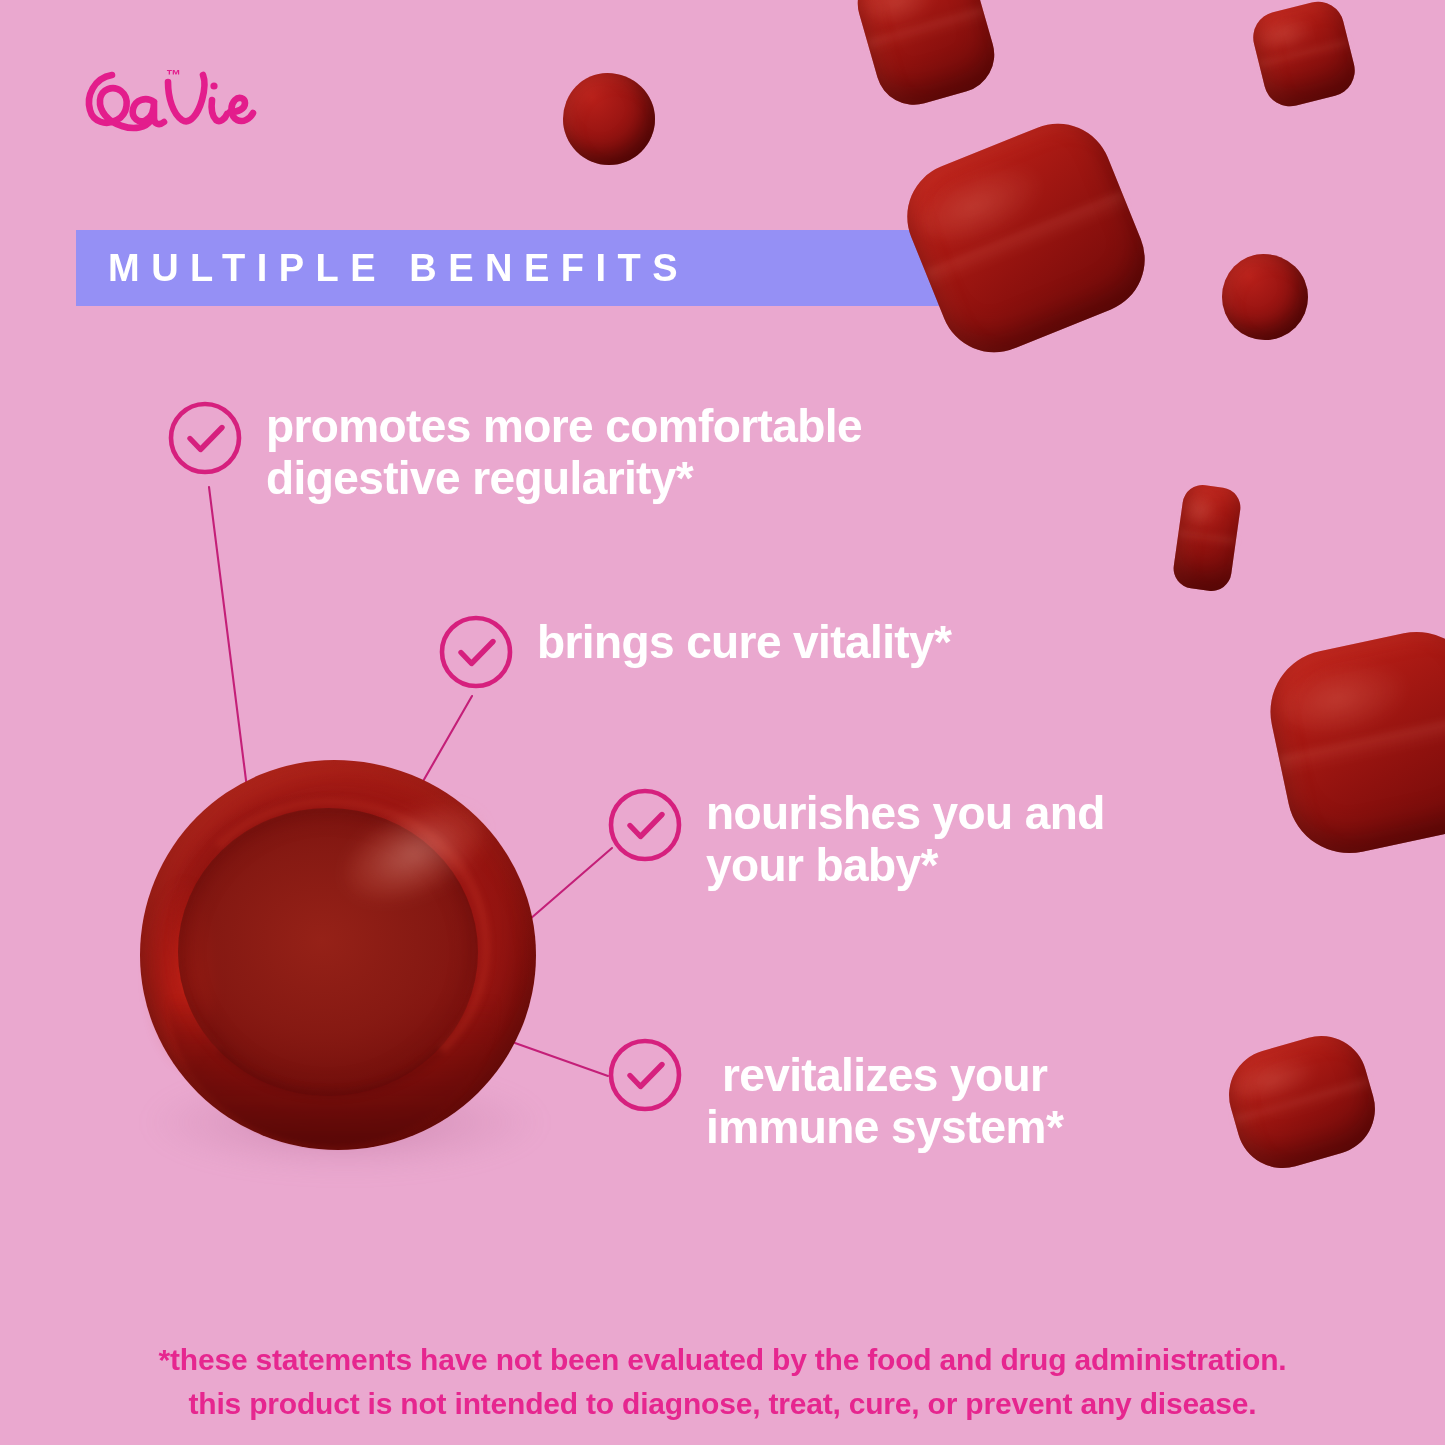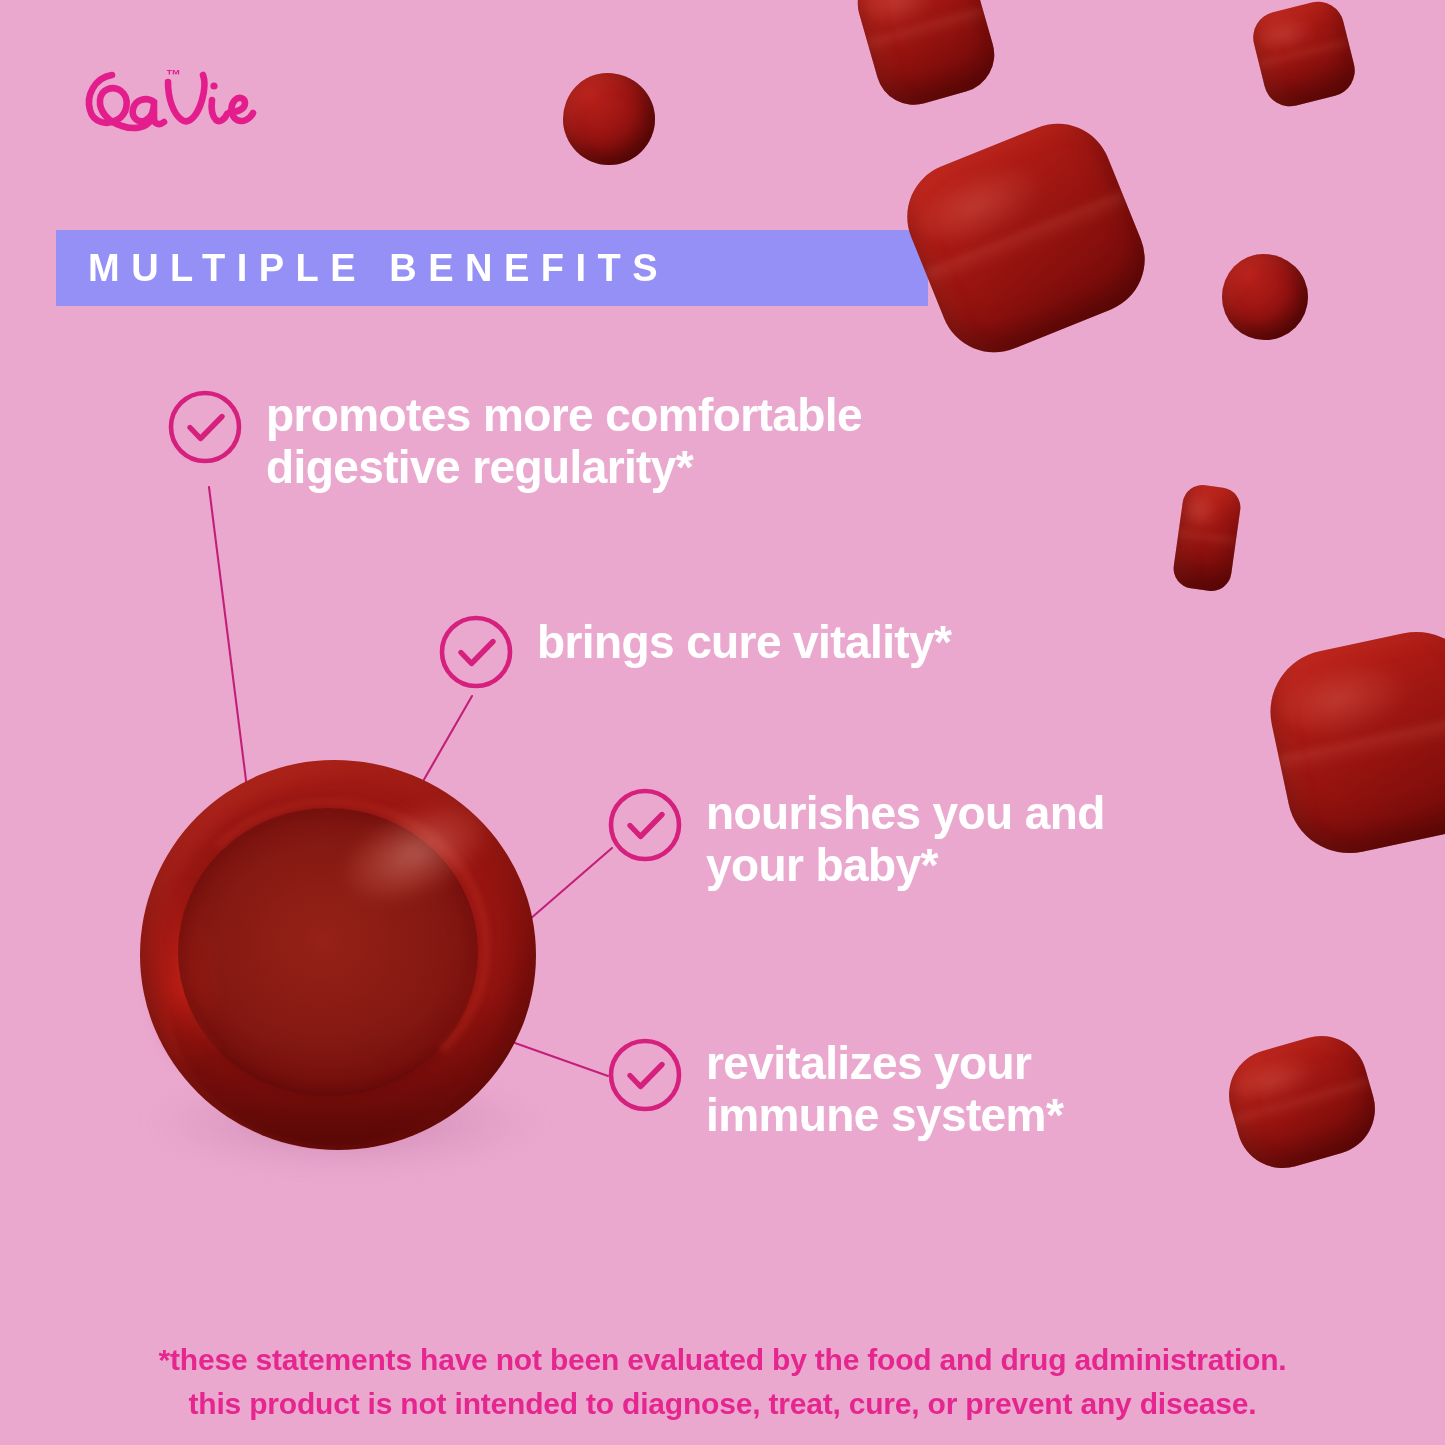--- a/index.html
+++ b/index.html
@@ -31,21 +31,21 @@
     left:166px; top:66px;
     font-size:15px;
     font-weight:700;
     color:#e31d8c;
     letter-spacing:0px;
   }
 
   
   #banner {
     position:absolute;
-    left:56px; top:230px;
+    left:76px; top:230px;
     width:872px; height:76px;
     background:#9590f5;
     display:flex;
     align-items:center;
   }
   #banner-label {
     color:#ffffff;
     font-size:38px;
     font-weight:700;
     letter-spacing:11.5px;
@@ -72,28 +72,28 @@
     font-weight:700;
     font-size:46px;
     line-height:1.12;
     letter-spacing:-0.6px;
     margin-left:22px;
     white-space:pre-line;
     text-shadow:0 0 1px rgba(255,255,255,0.25);
     font-family:"Liberation Sans", sans-serif;
   }
 
-  #benefit-0 { left:166px; top:388px;justify-content:space-between; }
+  #benefit-0 { left:166px; top:399px;justify-content:space-between; }
   #benefit-0 .benefit-text { margin-top:2px; }
   #benefit-1 { left:437px; top:613px; }
   #benefit-1 .benefit-text { margin-top:4px; }
   #benefit-2 { left:606px; top:786px; }
   #benefit-2 .benefit-text { margin-top:2px; }
   #benefit-3 { left:606px; top:1036px; }
-  #benefit-3 .benefit-text { margin-top:2px; }
+  #benefit-3 .benefit-text { margin-top:14px;text-align:center; }
 
   
   #connectors {
     position:absolute;
     left:0; top:0;
     width:1445px; height:1445px;
     pointer-events:none;
   }
 
   

